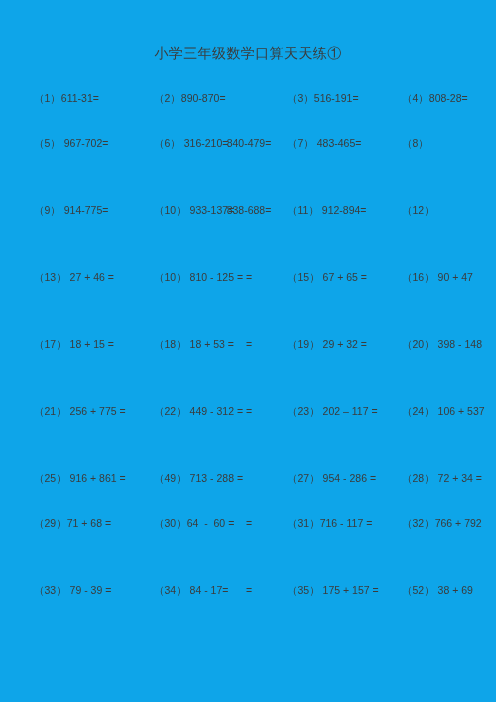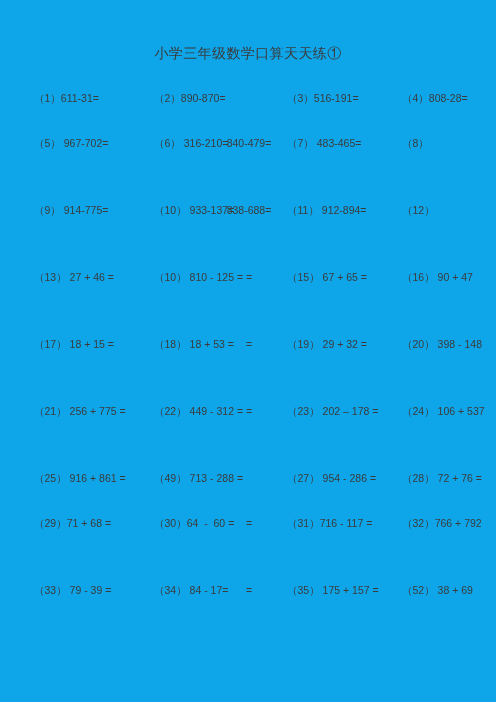--- a/index.html
+++ b/index.html
@@ -121,31 +121,31 @@
           <span class="problem-cell c2"><span class="index">（18）</span><span class="expr"> 18 + 53 =</span></span>
           <span class="problem-cell c3"><span class="index">（19）</span><span class="expr"> 29 + 32 =</span></span>
           <span class="problem-cell c4"><span class="index">（20）</span><span class="expr"> 398 - 148</span></span>
         </div>
         <div class="problem-row" style="position: relative;"><span class="problem-cell">=</span></div>
       </div>
       <div class="row-block">
         <div class="problem-row">
           <span class="problem-cell c1"><span class="index">（21）</span><span class="expr"> 256 + 775 =</span></span>
           <span class="problem-cell c2"><span class="index">（22）</span><span class="expr"> 449 - 312 =</span></span>
-          <span class="problem-cell c3"><span class="index">（23）</span><span class="expr"> 202 – 178 =</span></span>
+          <span class="problem-cell c3"><span class="index">（23）</span><span class="expr"> 202 – 117 =</span></span>
           <span class="problem-cell c4"><span class="index">（24）</span><span class="expr"> 106 + 537</span></span>
         </div>
         <div class="problem-row" style="position: relative;"><span class="problem-cell">=</span></div>
       </div>
       <div class="row-block single">
         <div class="problem-row">
           <span class="problem-cell c1"><span class="index">（25）</span><span class="expr"> 916 + 861 =</span></span>
           <span class="problem-cell c2"><span class="index">（49）</span><span class="expr"> 713 - 288 =</span></span>
           <span class="problem-cell c3"><span class="index">（27）</span><span class="expr"> 954 - 286 =</span></span>
-          <span class="problem-cell c4"><span class="index">（28）</span><span class="expr"> 72 + 76 =</span></span>
+          <span class="problem-cell c4"><span class="index">（28）</span><span class="expr"> 72 + 34 =</span></span>
         </div>
       </div>
       <div class="row-block">
         <div class="problem-row">
           <span class="problem-cell c1"><span class="index">（29）</span><span class="expr">71 + 68 =</span></span>
           <span class="problem-cell c2"><span class="index">（30）</span><span class="expr">64  -  60 =</span></span>
           <span class="problem-cell c3"><span class="index">（31）</span><span class="expr">716 - 117 =</span></span>
           <span class="problem-cell c4"><span class="index">（32）</span><span class="expr">766 + 792</span></span>
         </div>
         <div class="problem-row" style="position: relative;"><span class="problem-cell">=</span></div>

